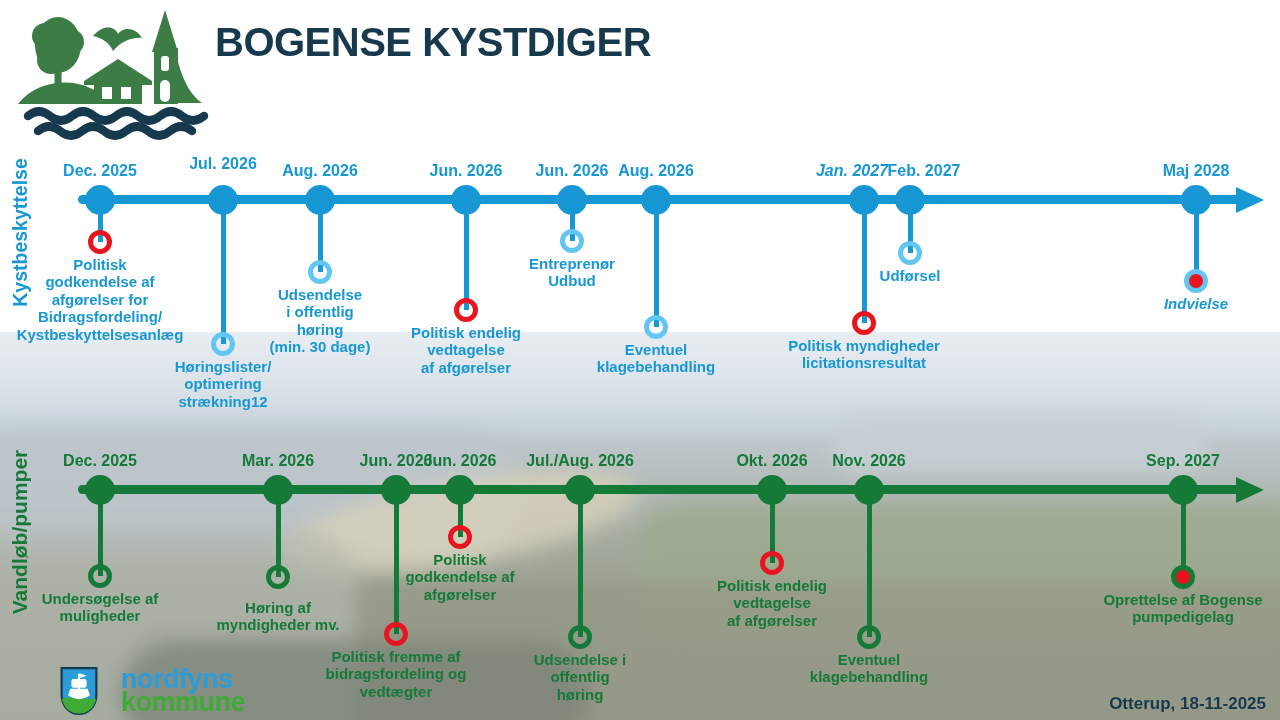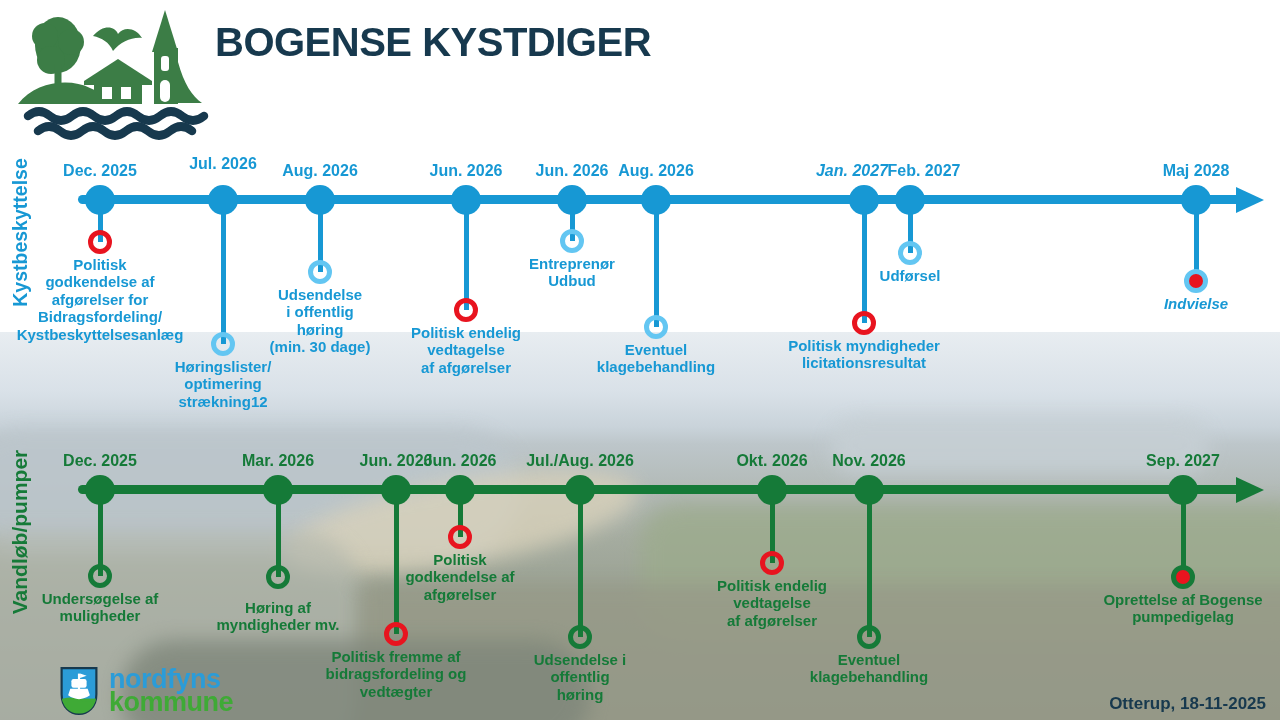--- a/index.html
+++ b/index.html
@@ -50,21 +50,21 @@
     border:5.5px solid #999;box-sizing:border-box;background:transparent;}
   .ms .lbl{position:absolute;left:0;transform:translateX(-50%);text-align:center;
     font-size:15px;line-height:1.16;white-space:pre-line;}
   .m-red-ring{border-color:var(--red) !important;}
   .t-blue .m-process-ring{border-color:var(--lightblue);}
   .t-green .m-process-ring{border-color:var(--green);}
   .t-blue .m-finale{border-color:var(--lightblue);background:var(--red) !important;}
   .t-green .m-finale{border-color:var(--green);background:var(--red) !important;}
 
   
-  .nf{position:absolute;left:58px;top:666px;display:flex;align-items:flex-start;gap:9px;}
+  .nf{position:absolute;left:58px;top:666px;display:flex;align-items:flex-start;gap:21px;}
   .nf .words{font-size:27px;line-height:23px;letter-spacing:-0.5px;padding-top:2px;}
   .nf .w1{color:var(--nf_blue);}
   .nf .w2{color:var(--nf_green);}
   .placedate{position:absolute;right:14px;top:694px;font-size:17px;color:var(--navy);white-space:nowrap;}
 </style>
 </head>
 <body>
 
 <div class="slide">
 

